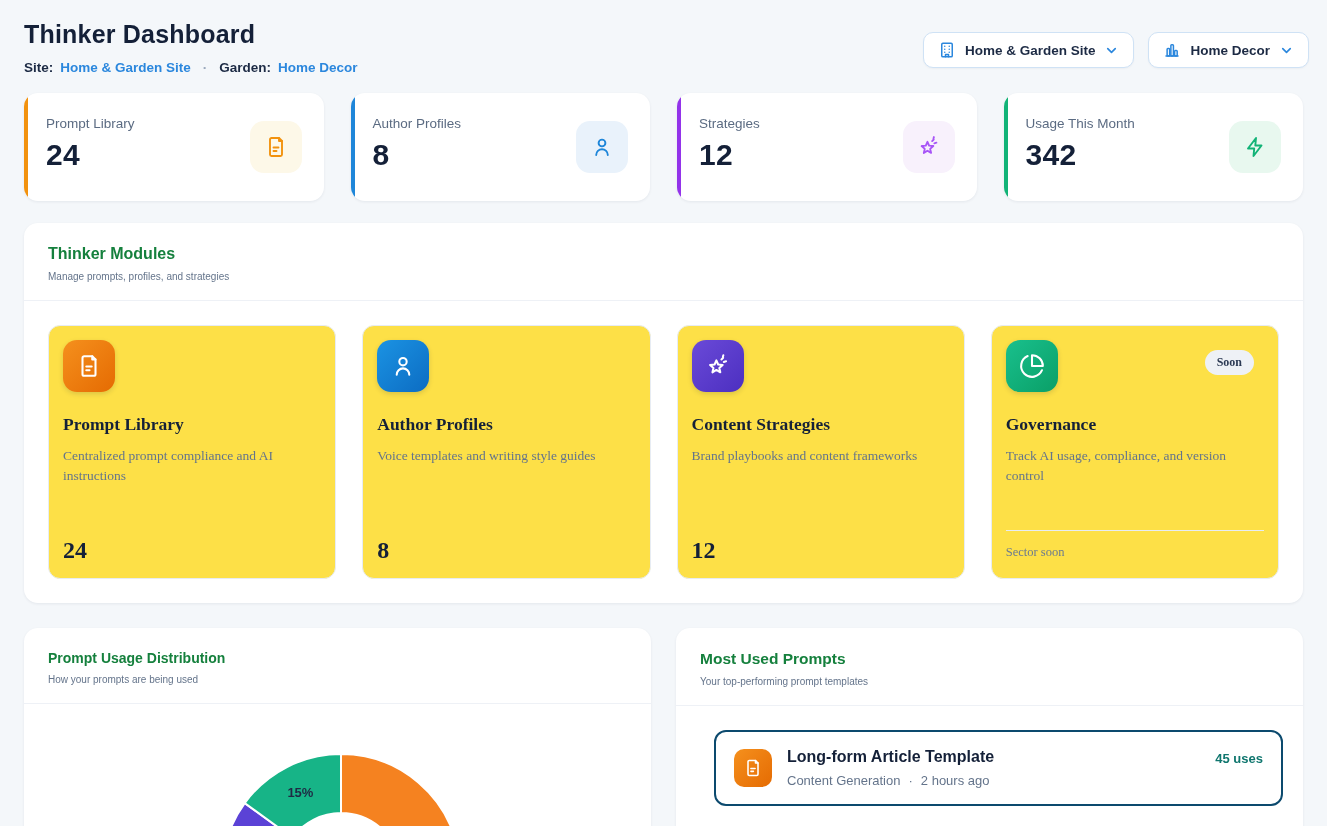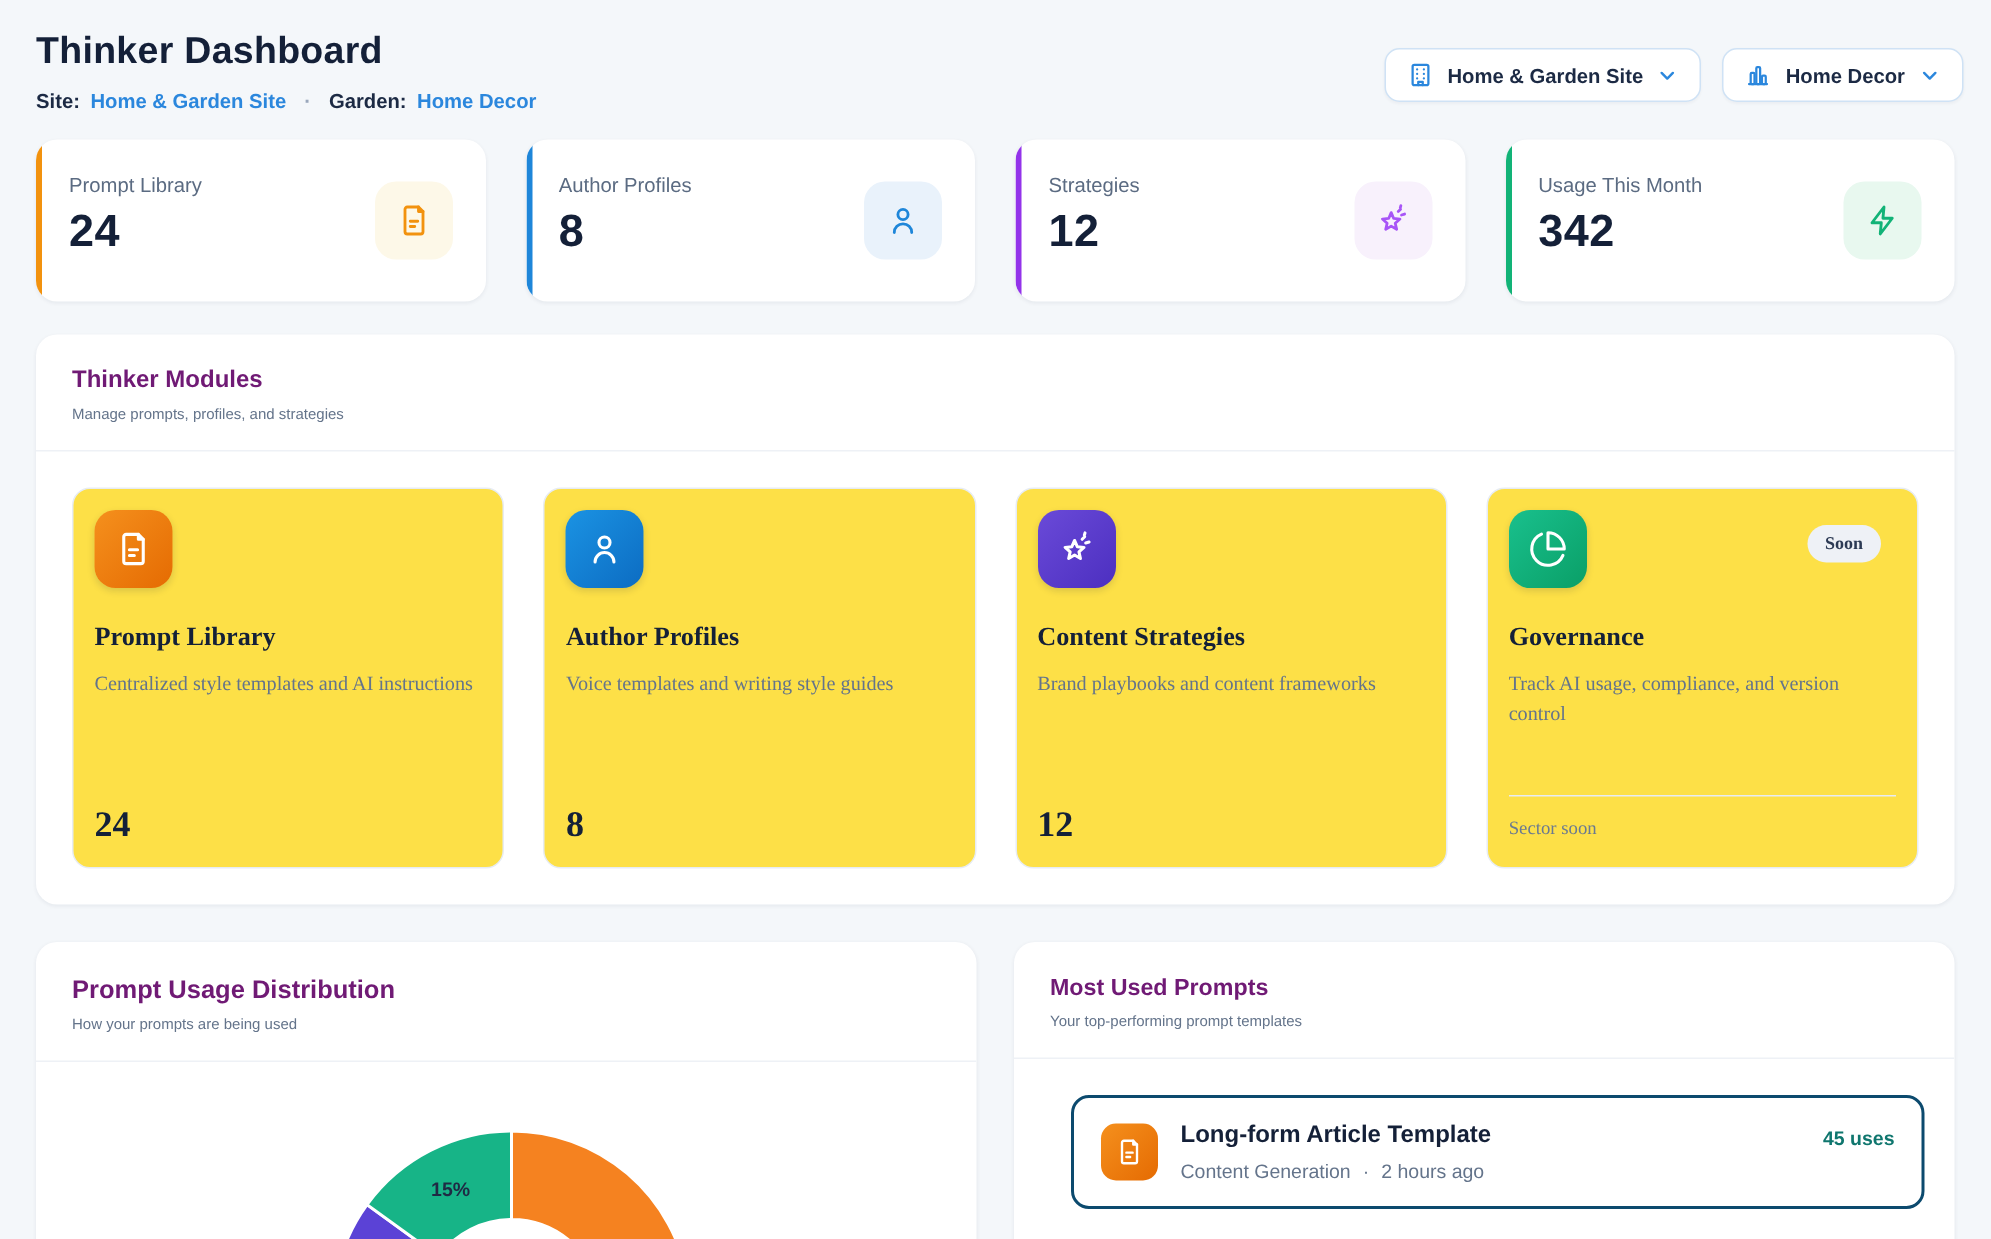--- a/index.html
+++ b/index.html
@@ -25,21 +25,21 @@
                box-shadow:0 1px 3px rgba(18,35,63,.07); overflow:hidden; cursor:pointer; }
   .stat-card::before { content:""; position:absolute; left:0; top:0; bottom:0; width:4px; background:var(--accent); }
   .stat-label { font-size:13.5px; color:#5b6b82; font-weight:500; margin-top:3px; }
   .stat-value { font-size:30px; font-weight:800; color:#142038; margin-top:7px; letter-spacing:.3px; }
   .stat-icon-box { position:absolute; right:22px; top:50%; transform:translateY(-50%);
                    width:52px; height:52px; border-radius:14px; display:flex; align-items:center; justify-content:center; }
 
   
   .modules-wrap { margin:22px 24px 0 24px; background:#fff; border-radius:14px; box-shadow:0 1px 3px rgba(18,35,63,.07); }
   .card-head { padding:22px 24px 18px 24px; border-bottom:1px solid #eef1f6; }
-  .card-head .t { font-size:16px; font-weight:800; color:#701a75; }
+  .card-head .t { font-size:16px; font-weight:800; color:#15803d; }
   .card-head .s { margin-top:8px; font-size:10px; color:#64748b; }
   .modules-grid { display:grid; grid-template-columns:repeat(4,1fr); gap:26px; padding:24px; }
   .module-card { position:relative; border:1px solid #e7ecf3; border-radius:12px; padding:14px; height:254px;
                  display:flex; flex-direction:column; background:#fde047; cursor:pointer;font-family:Liberation Serif, serif; }
   .module-icon { width:52px; height:52px; border-radius:14px; display:flex; align-items:center; justify-content:center;
                  box-shadow:0 2px 5px rgba(18,35,63,.15); }
   .module-title { margin-top:22px; font-size:17.5px; font-weight:800; color:#142038; }
   .module-desc { margin-top:11px; font-size:13.5px; line-height:1.5; color:#64748b; flex-grow:1; }
   .module-count { font-size:24px; font-weight:800; color:#142038; margin-top:8px; }
   .soon-badge { position:absolute; top:24px; right:24px; background:#eef1f6; color:#2c3a54;
@@ -172,21 +172,21 @@
 
       <div class="module-card">
         <div class="module-icon grad-orange">
           <svg width="26" height="26" viewBox="0 0 24 24" fill="none" stroke="#ffffff" stroke-width="1.9" stroke-linecap="round" stroke-linejoin="round">
             <path d="M15 3H7.5A1.5 1.5 0 0 0 6 4.5v15A1.5 1.5 0 0 0 7.5 21h9a1.5 1.5 0 0 0 1.5-1.5V6z"></path>
               <path d="M15 3v3h3"></path>
               <path d="M9.5 12.5h5M9.5 16h3"></path>
           </svg>
         </div>
         <div class="module-title">Prompt Library</div>
-        <div class="module-desc">Centralized style templates and AI instructions</div>
+        <div class="module-desc">Centralized prompt compliance and AI instructions</div>
         <div class="module-count">24</div>
       </div>
 
       <div class="module-card">
         <div class="module-icon grad-blue">
           <svg width="26" height="26" viewBox="0 0 24 24" fill="none" stroke="#ffffff" stroke-width="1.9" stroke-linecap="round" stroke-linejoin="round">
             <circle cx="12" cy="8" r="3.4"></circle>
               <path d="M6.2 20a5.8 5.8 0 0 1 11.6 0"></path>
           </svg>
         </div>
@@ -221,21 +221,21 @@
         <div class="coming-soon">Sector soon</div>
       </div>
 
     </div>
   </div>
 
   <div class="bottom-row">
 
     <div class="bottom-card">
       <div class="card-head">
-        <div class="t" style="font-size:17px">Prompt Usage Distribution</div>
+        <div class="t" style="font-size:14px">Prompt Usage Distribution</div>
         <div class="s">How your prompts are being used</div>
       </div>
       <svg class="donut-svg" id="donut" width="629" height="420" viewBox="0 0 629 420">
           <path d="M317.0 126.0 A119 119 0 0 1 353.8 358.2 L335.5 302.1 A60 60 0 0 0 317.0 185.0 Z" fill="#f58220" stroke="#ffffff" stroke-width="2"></path>
           <text class="donut-label" x="405.4" y="235.0" text-anchor="middle">45%</text>
           <path d="M353.8 358.2 A119 119 0 0 1 203.8 281.8 L259.9 263.5 A60 60 0 0 0 335.5 302.1 Z" fill="#1e86d9" stroke="#ffffff" stroke-width="2"></path>
           <text class="donut-label" x="276.4" y="328.7" text-anchor="middle">25%</text>
           <path d="M203.8 281.8 A119 119 0 0 1 220.7 175.1 L268.5 209.7 A60 60 0 0 0 259.9 263.5 Z" fill="#5b42d6" stroke="#ffffff" stroke-width="2"></path>
           <text class="donut-label" x="228.6" y="235.0" text-anchor="middle">15%</text>
           <path d="M220.7 175.1 A119 119 0 0 1 317.0 126.0 L317.0 185.0 A60 60 0 0 0 268.5 209.7 Z" fill="#17b487" stroke="#ffffff" stroke-width="2"></path>

